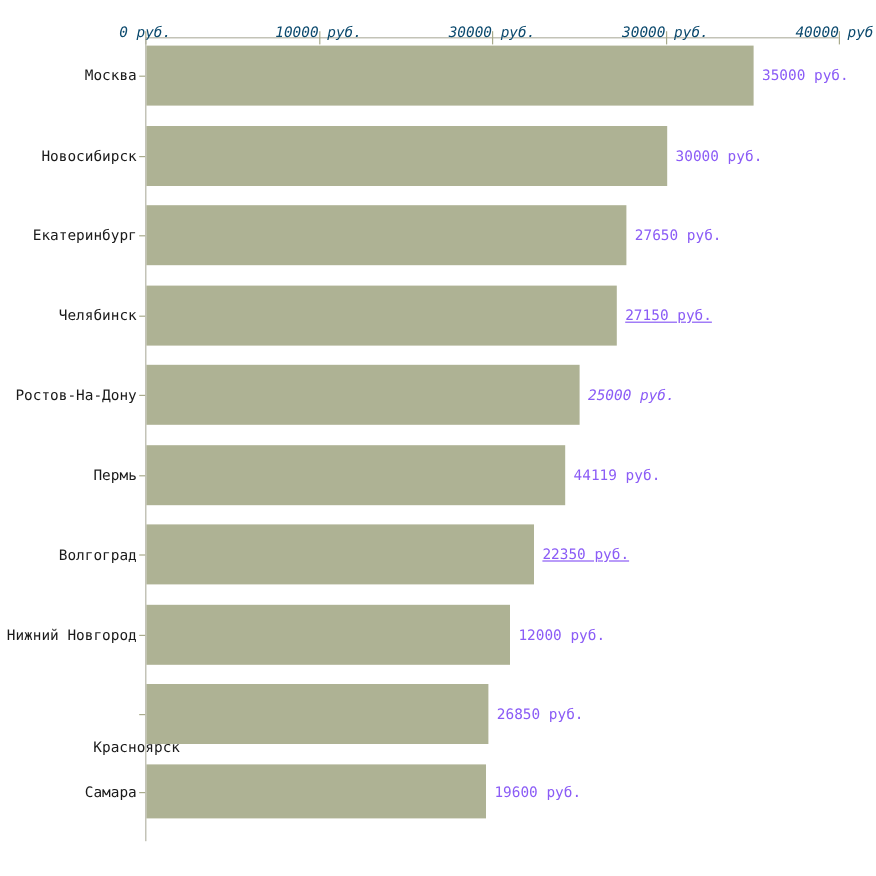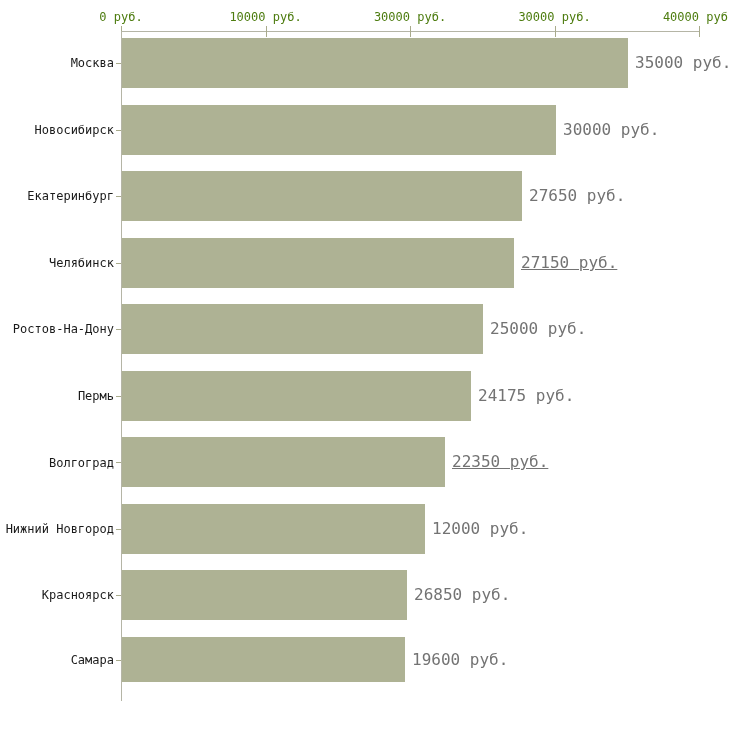--- a/index.html
+++ b/index.html
@@ -32,26 +32,27 @@
   }
   .axis-tick {
     position: absolute;
     top: 26px;
     width: 1px;
     height: 11px;
     background: #a9ab8c;
   }
   .axis-tick-label {
     position: absolute;
-    top: 10px;
+    top: 20px;
     font-size: 12px;
     line-height: 14px;
-    color: #4d7c0f;
+    color: #0c4a6e;
     white-space: nowrap;
     transform: translateX(-50%);
+    font-style: italic;
   }
 
   
   .axis-left-line {
     position: absolute;
     left: 121px;
     top: 31px;
     width: 1px;
     height: 670px;
     background: #b5b5a6;
@@ -65,23 +66,23 @@
   }
 
   
   .bar {
     position: absolute;
     left: 122px;
     background: #aeb294;
   }
   .bar-value {
     position: absolute;
-    font-size: 16px;
+    font-size: 12px;
     line-height: 14px;
-    color: #737373;
+    color: #8b5cf6;
     white-space: nowrap;
   }
   .cat-label {
     position: absolute;
     right: 0;
     font-size: 12px;
     line-height: 14px;
     color: #1a1a1a;
     white-space: nowrap;
     text-align: right;
@@ -133,46 +134,46 @@
         <div class="cat-label">Екатеринбург</div>
       </div>
       <div class="cat-tick" style="top: 196px;"></div>
       <div class="bar" title="Челябинск: 27150 руб." style="top: 238px; width: 392px; height: 50px;"></div>
       <div class="bar-value" style="left: 521px; top: 256px; text-decoration: underline;">27150 руб.</div>
       <div class="cat-label-wrap" style="top: 256px;">
         <div class="cat-label">Челябинск</div>
       </div>
       <div class="cat-tick" style="top: 263px;"></div>
       <div class="bar" title="Ростов-На-Дону: 25000 руб." style="top: 304px; width: 361px; height: 50px;"></div>
-      <div class="bar-value" style="left: 490px; top: 322px;">25000 руб.</div>
+      <div class="bar-value" style="left: 490px; top: 322px; font-style: italic;">25000 руб.</div>
       <div class="cat-label-wrap" style="top: 322px;">
         <div class="cat-label">Ростов-На-Дону</div>
       </div>
       <div class="cat-tick" style="top: 329px;"></div>
       <div class="bar" title="Пермь: 24175 руб." style="top: 371px; width: 349px; height: 50px;"></div>
-      <div class="bar-value" style="left: 478px; top: 389px;">24175 руб.</div>
+      <div class="bar-value" style="left: 478px; top: 389px;">44119 руб.</div>
       <div class="cat-label-wrap" style="top: 389px;">
         <div class="cat-label">Пермь</div>
       </div>
       <div class="cat-tick" style="top: 396px;"></div>
       <div class="bar" title="Волгоград: 22350 руб." style="top: 437px; width: 323px; height: 50px;"></div>
       <div class="bar-value" style="left: 452px; top: 455px; text-decoration: underline;">22350 руб.</div>
       <div class="cat-label-wrap" style="top: 456px;">
         <div class="cat-label">Волгоград</div>
       </div>
       <div class="cat-tick" style="top: 462px;"></div>
       <div class="bar" title="Нижний Новгород: 21000 руб." style="top: 504px; width: 303px; height: 50px;"></div>
       <div class="bar-value" style="left: 432px; top: 522px;">12000 руб.</div>
       <div class="cat-label-wrap" style="top: 522px;">
         <div class="cat-label">Нижний Новгород</div>
       </div>
       <div class="cat-tick" style="top: 529px;"></div>
       <div class="bar" title="Красноярск: 19750 руб." style="top: 570px; width: 285px; height: 50px;"></div>
       <div class="bar-value" style="left: 414px; top: 588px;">26850 руб.</div>
-      <div class="cat-label-wrap" style="top: 588px;">
+      <div class="cat-label-wrap" style="top: 616px; padding-left: 36px;">
         <div class="cat-label">Красноярск</div>
       </div>
       <div class="cat-tick" style="top: 595px;"></div>
       <div class="bar" title="Самара: 19600 руб." style="top: 637px; width: 283px; height: 45px;"></div>
       <div class="bar-value" style="left: 412px; top: 652.5px;">19600 руб.</div>
       <div class="cat-label-wrap" style="top: 652.5px;">
         <div class="cat-label">Самара</div>
       </div>
       <div class="cat-tick" style="top: 660px;"></div>
     </div>

